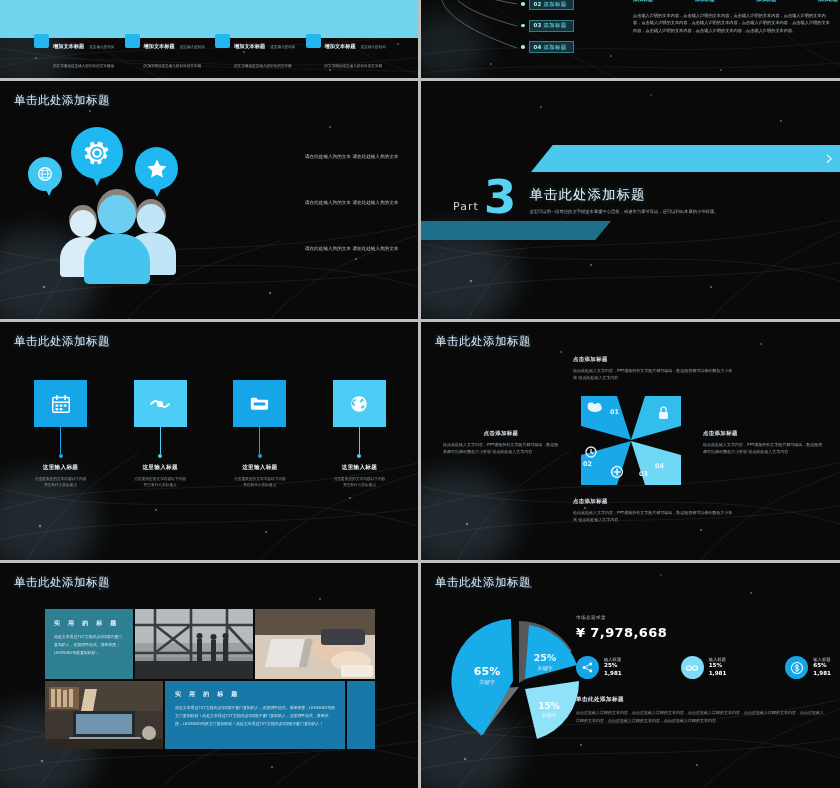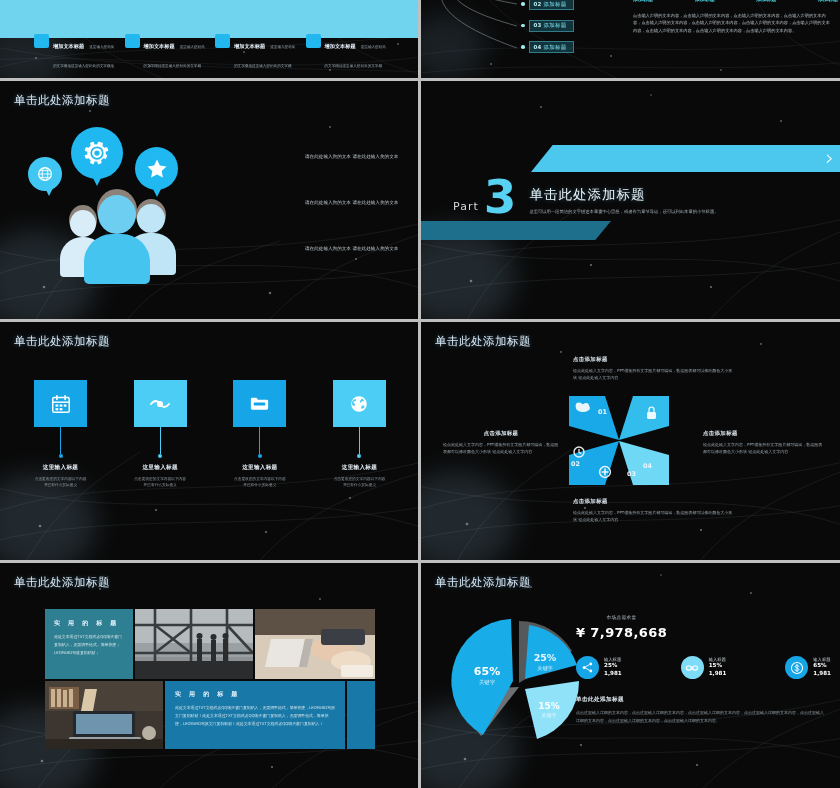--- a/index.html
+++ b/index.html
@@ -64,37 +64,37 @@
   
   .cards { position:absolute; left:34px; top:58px; width:352px; display:flex; justify-content:space-between; }
   .card { width:53px; }
   .cbox { width:53px; height:47px; display:flex; align-items:center; justify-content:center; }
   .cstem { width:1.2px; height:27px; margin:0 auto; }
   .cdot { width:4px; height:4px; border-radius:50%; margin:0 auto; }
   .ctitle { text-align:center; font-size:5.6px; color:#eaf4fb; font-weight:bold; margin-top:6px; letter-spacing:.3px; }
   .cdesc { text-align:center; font-size:3.7px; color:#98a4ac; line-height:1.7; margin-top:4px; }
 
   
-  .xwrap { position:absolute; left:140px; top:66px; width:116px; height:105px; }
+  .xwrap { position:absolute; left:152px; top:66px; width:116px; height:105px; }
   .xlab { position:absolute; }
   .xlab .h { font-size:5.4px; color:#dfeaf2; font-weight:bold; letter-spacing:.4px; }
   .xlab .p { font-size:4px; color:#98a4ac; line-height:1.8; margin-top:4px; }
 
   
   .col { position:absolute; left:45px; top:46px; width:330px; height:140px; }
   .cell { position:absolute; overflow:hidden; }
   .tealbox { background:#2f7f92; }
   .bluebox { background:#1878a8; }
   .bxh { font-size:6px; color:#eaf6ff; letter-spacing:3px; font-weight:bold; }
   .bxp { font-size:3.9px; color:#d3e4ea; line-height:2.05; margin-top:5px; }
   .ph { position:absolute; inset:0; }
 
   
   .pie { position:absolute; left:20px; top:40px; width:155px; height:155px; }
-  .statTop { position:absolute; left:155px; top:52px;text-align:center; }
+  .statTop { position:absolute; left:155px; top:52px; }
   .statTop .lb { font-size:4.6px; color:#b6c2c9; letter-spacing:.4px; }
   .statTop .bg2 { font-size:13px; color:#ffffff; font-weight:bold; margin-top:5px; letter-spacing:.4px; }
   .circRow { position:absolute; left:155px; top:93px; width:255px; display:flex; justify-content:space-between; }
   .circItem { display:flex; align-items:center; gap:5px; }
   .circ { width:23px; height:23px; border-radius:50%; display:flex; align-items:center; justify-content:center; flex:none; }
   .circTx .a { font-size:4.3px; color:#c9d3d9; }
   .circTx .b { font-size:5.6px; color:#ffffff; font-weight:bold; line-height:1.35; }
   .btmTxt { position:absolute; left:155px; top:133px; width:250px; }
   .btmTxt .h { font-size:5.6px; color:#e3eef5; font-weight:bold; letter-spacing:.4px; }
   .btmTxt .p { font-size:4px; color:#98a4ac; line-height:1.95; margin-top:5px; }

